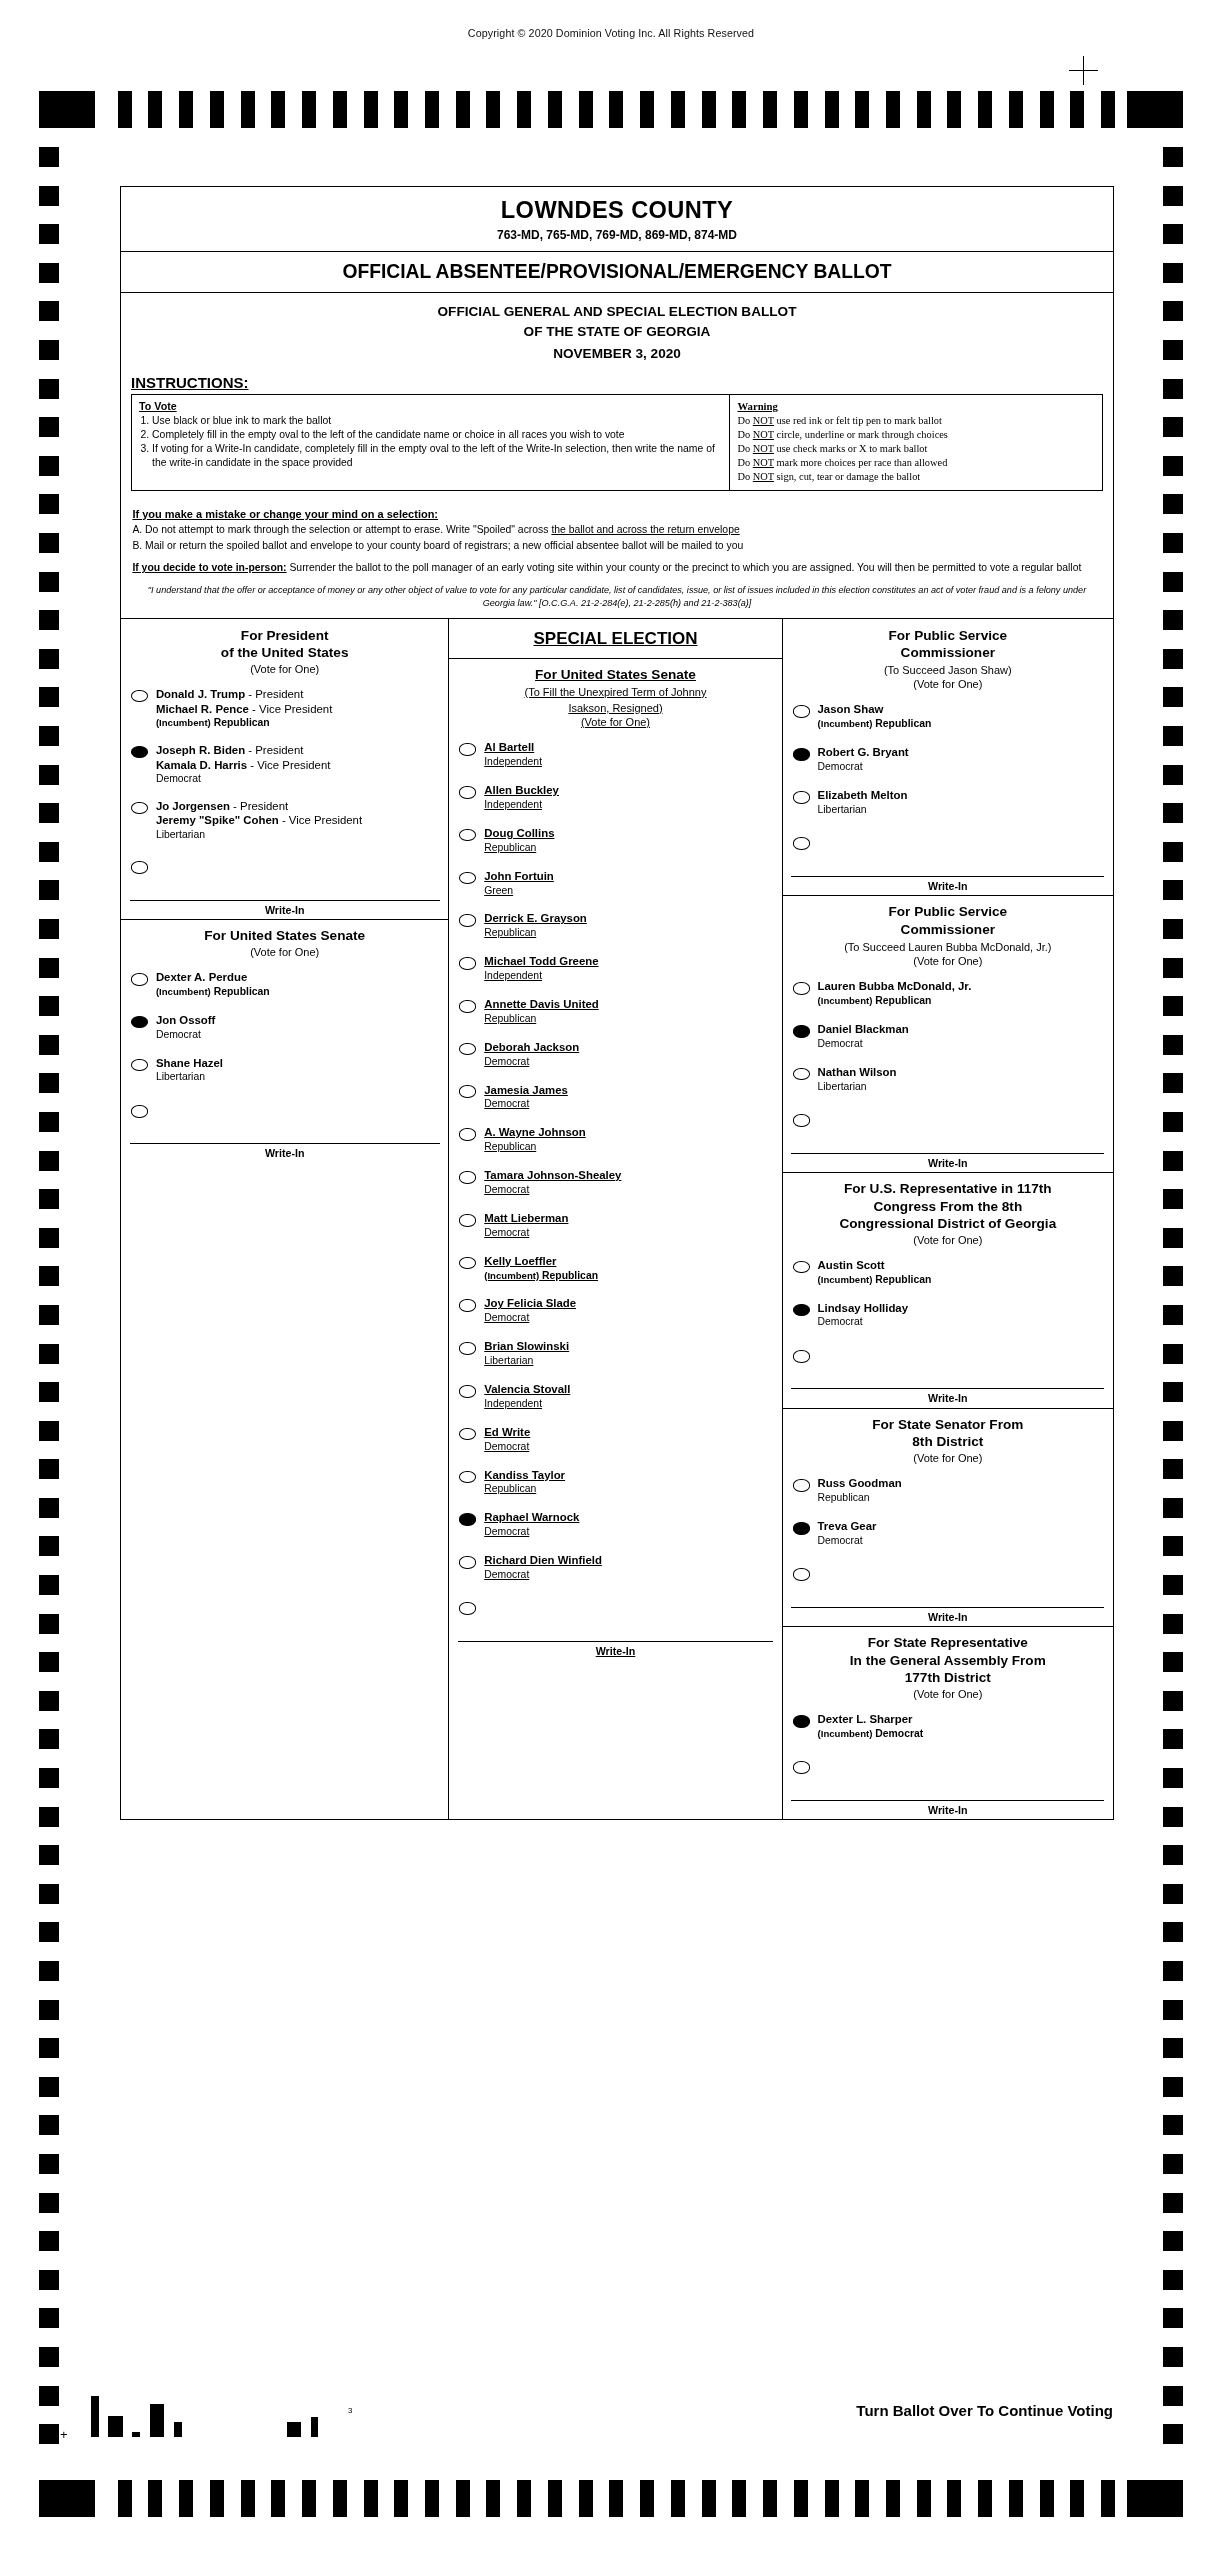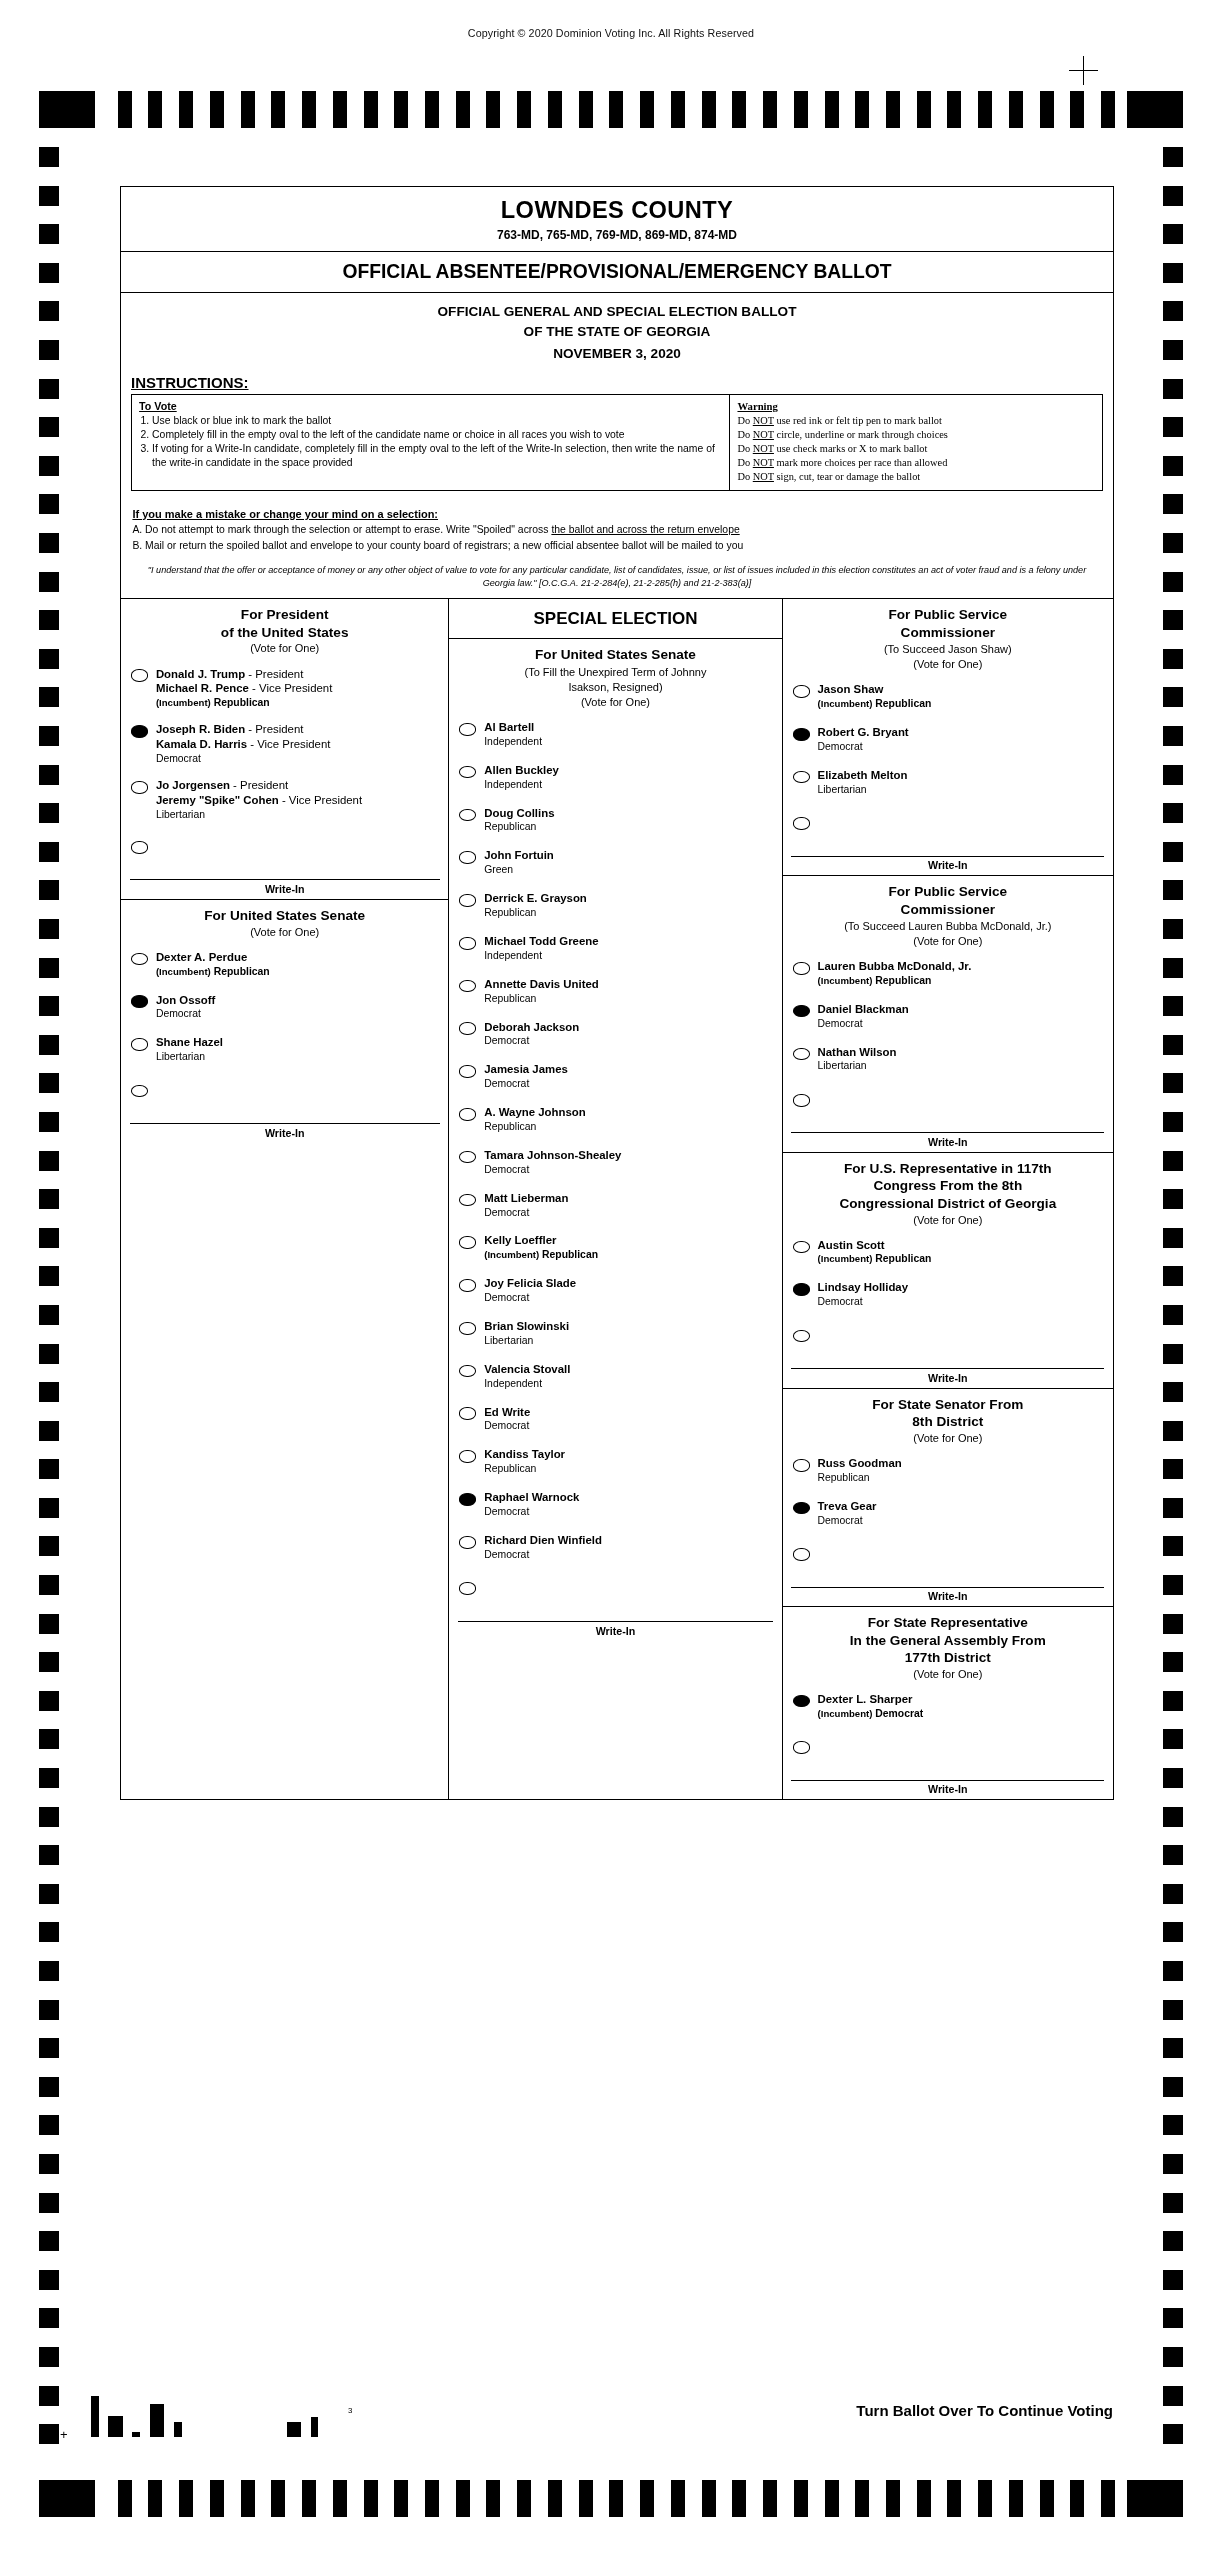--- a/index.html
+++ b/index.html
@@ -45,21 +45,21 @@
   .mistake p{margin:0 0 2.1px 0;font-size:10.4px;line-height:1.35;}
   .mistake p u{text-decoration:underline;}
   .inperson{padding:5.7px 11.4px 0 11.4px;font-size:10.4px;line-height:1.4;}
   .inperson b{text-decoration:underline;}
   .oath{padding:8.6px 18.6px 8.6px 18.6px;font-size:9.1px;font-style:italic;text-align:center;line-height:1.4;}
 
   
   .grid{display:flex;border:1.4px solid #000;border-top:none;}
   .col{box-sizing:border-box;}
   .col1{width:33.1%;border-right:1.4px solid #000;}
-  .col2{width:33.6%;border-right:1.4px solid #000;}
+  .col2{width:33.6%;border-right:1.4px solid #000;text-decoration:underline;}
   .col3{width:33.3%;}
 
   .contest{border-bottom:1.4px solid #000;}
   .contest.last{border-bottom:none;}
   .c-head{text-align:center;padding:7.1px 5.7px 5.7px 5.7px;}
   .c-title{font-weight:bold;font-size:13.6px;line-height:1.28;}
   .c-sub{font-size:11px;line-height:1.3;margin-top:1.4px;}
   .c-vote{font-size:11px;margin-top:1.4px;}
 
   .opt{display:flex;align-items:flex-start;padding:6.4px 5.7px 6.4px 10px;min-height:30px;}
@@ -332,20 +332,23 @@
           </div>
         </div>
       </div>
 
       <div class="mistake">
         <div class="mistake-h">If you make a mistake or change your mind on a selection:</div>
         <p><span>A. Do not attempt to mark through the selection or attempt to erase.  Write "Spoiled" across </span><u>the ballot and across the return envelope</u></p>
         <p>B. Mail or return the spoiled ballot and envelope to your county board of registrars; a new official absentee ballot will be mailed to you</p>
       </div>
 
+      <div class="inperson">
+        <b>If you decide to vote in-person:</b><span>  Surrender the ballot to the poll manager of an early voting site within your county or the precinct to which you are assigned.  You will then be permitted to vote a regular ballot</span>
+      </div>
 
       <div class="oath">"I understand that the offer or acceptance of money or any other object of value to vote for any particular candidate, list of candidates, issue, or list of issues included in this election constitutes an act of voter fraud and is a felony under Georgia law." [O.C.G.A. 21-2-284(e), 21-2-285(h) and 21-2-383(a)]</div>
     </div>
 
     <div class="grid">
       <div class="col col1" id="col1">
           <div class="contest">
             <div class="c-head">
               <div class="c-title">For President</div>
               <div class="c-title">of the United States</div>

